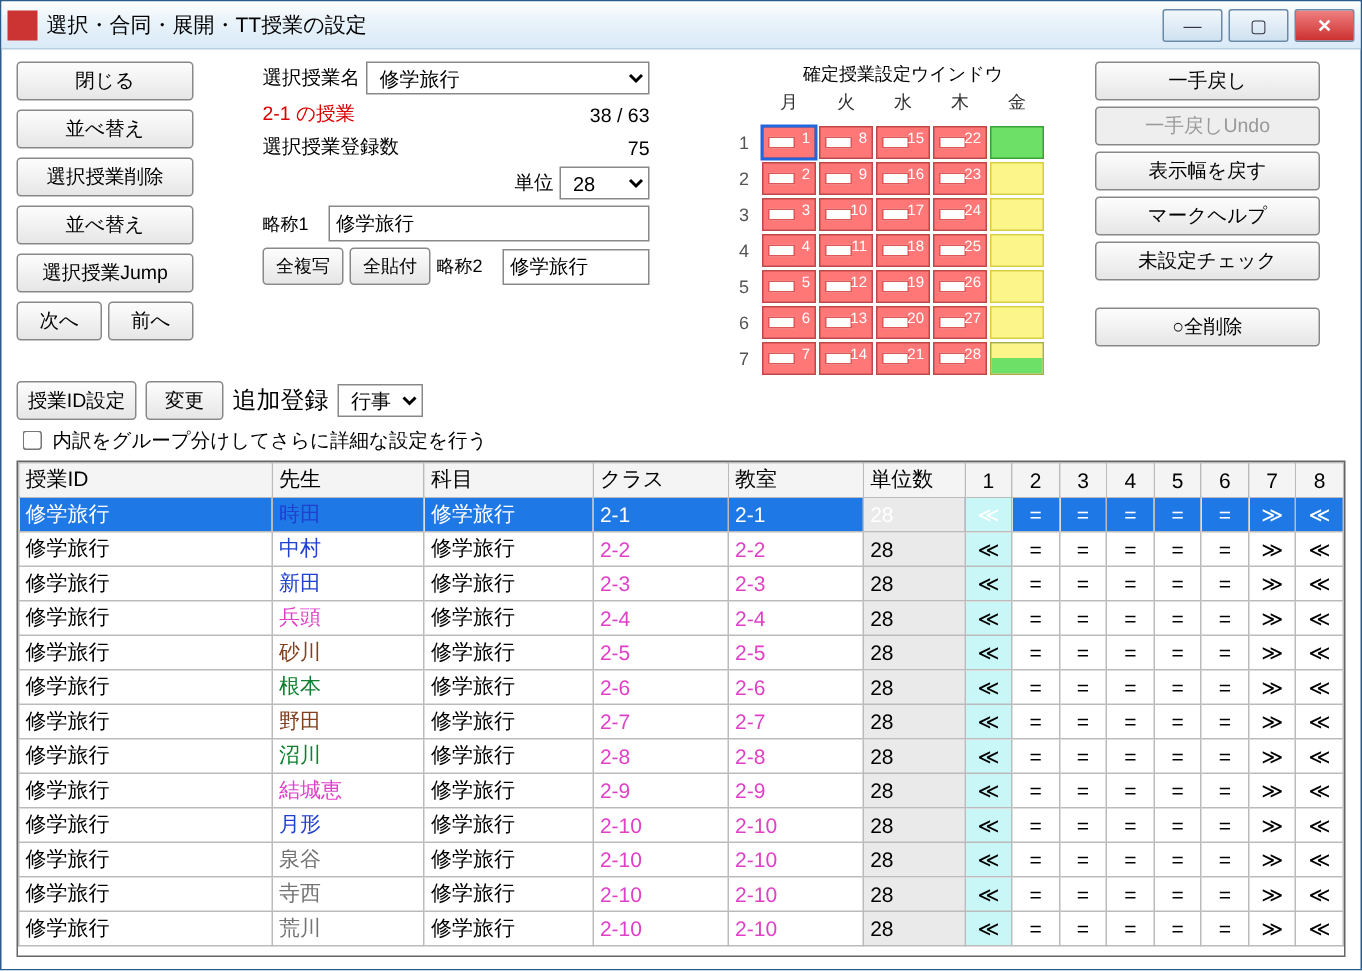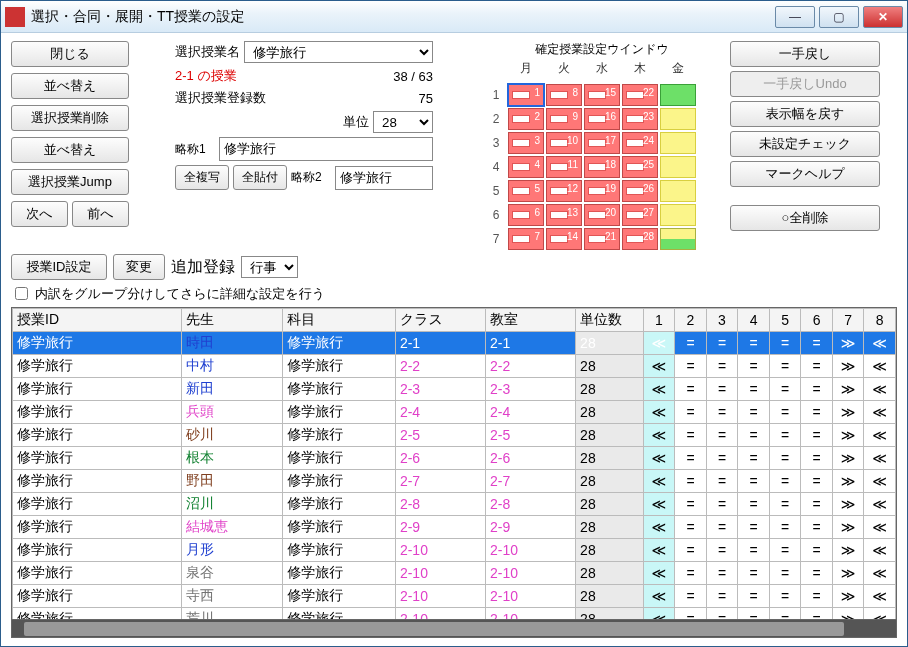--- a/index.html
+++ b/index.html
@@ -34,21 +34,21 @@
 .cell { border:1px solid #c04848; background:#f77; display:flex; align-items:center; justify-content:center; color:#fff; font-size:11px; position:relative; }
 .cell.selected { outline:2px solid #2266dd; outline-offset:-1px; }
 .cell .inner-rect { position:absolute; left:3px; top:6px; width:18px; height:8px; background:#fff; border:1px solid #e05555; }
 .cell .num { position:absolute; right:3px; top:2px; font-size:10px; color:#fff; }
 .cell.green { background:#6de068; border-color:#3aa038; }
 .cell.yellow { background:#fbf58a; border-color:#d8cf40; }
 .cell.half-yellow { background:linear-gradient(#fbf58a 50%, #6de068 50%); border-color:#a8b040; }
 .right-col { width:150px; display:flex; flex-direction:column; gap:4px; align-items:stretch; margin-left:6px; }
 .right-col .btn.disabled { color:#999; background:#eee; }
 .bottom-check { margin:4px 0; font-size:13px; display:flex; align-items:center; gap:4px; }
-.table-wrap { flex:1; border:1px solid #666; overflow:hidden; display:flex; flex-direction:column; position:relative; }
+.table-wrap { flex:1; border:1px solid #666; overflow:hidden; display:flex; position:relative; }
 .tbl { width:100%; border-collapse:collapse; font-size:14px; table-layout:fixed; }
 .tbl th, .tbl td { border:1px solid #bbb; padding:2px 4px; height:22px; overflow:hidden; white-space:nowrap; }
 .tbl thead th { background:#f4f4f4; text-align:left; font-weight:normal; position:sticky; top:0; }
 .tbl .c-id { width:150px; }
 .tbl .c-teacher { width:90px; }
 .tbl .c-sub { width:100px; }
 .tbl .c-class { width:80px; }
 .tbl .c-room { width:80px; }
 .tbl .c-units { width:60px; }
 .tbl .c-n { width:28px; text-align:center; }
@@ -259,29 +259,29 @@
               <div class="num">28</div>
             </div>
             <div class="cell half-yellow"></div>
           </div>
       </div>
 
       <div class="right-col">
         <div class="btn">一手戻し</div>
         <div class="btn disabled">一手戻しUndo</div>
         <div class="btn">表示幅を戻す</div>
+        <div class="btn">マークヘルプ</div>
         <div class="btn">未設定チェック</div>
-        <div class="btn">マークヘルプ</div>
         <div style="height:10px"></div>
         <div class="btn">○全削除</div>
       </div>
     </div>
 
     <div class="row-flex" style="margin-top:4px; gap:6px">
-      <div class="btn" style="width:96px">授業ID設定</div>
+      <div class="btn" style="width:80px">授業ID設定</div>
       <div class="btn" style="width:52px">変更</div>
       <span class="lbl">追加登録</span>
       <select class="sel" style="width:110px;flex:0"><option>行事</option></select>
     </div>
 
     <div class="bottom-check">
       <input type="checkbox" style="">
       <span>内訳をグループ分けしてさらに詳細な設定を行う</span>
     </div>
 

